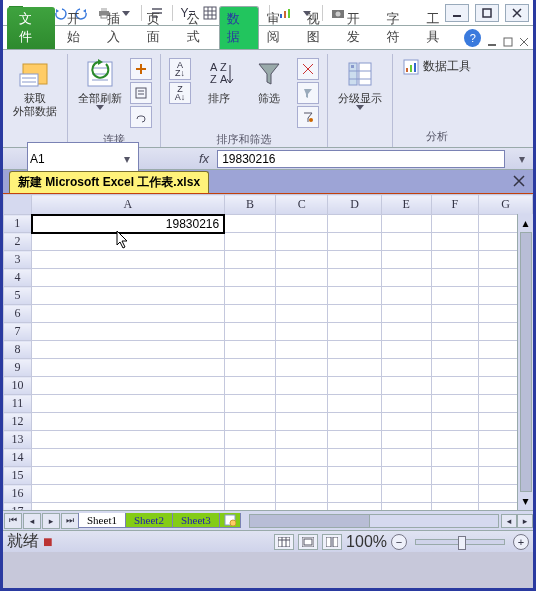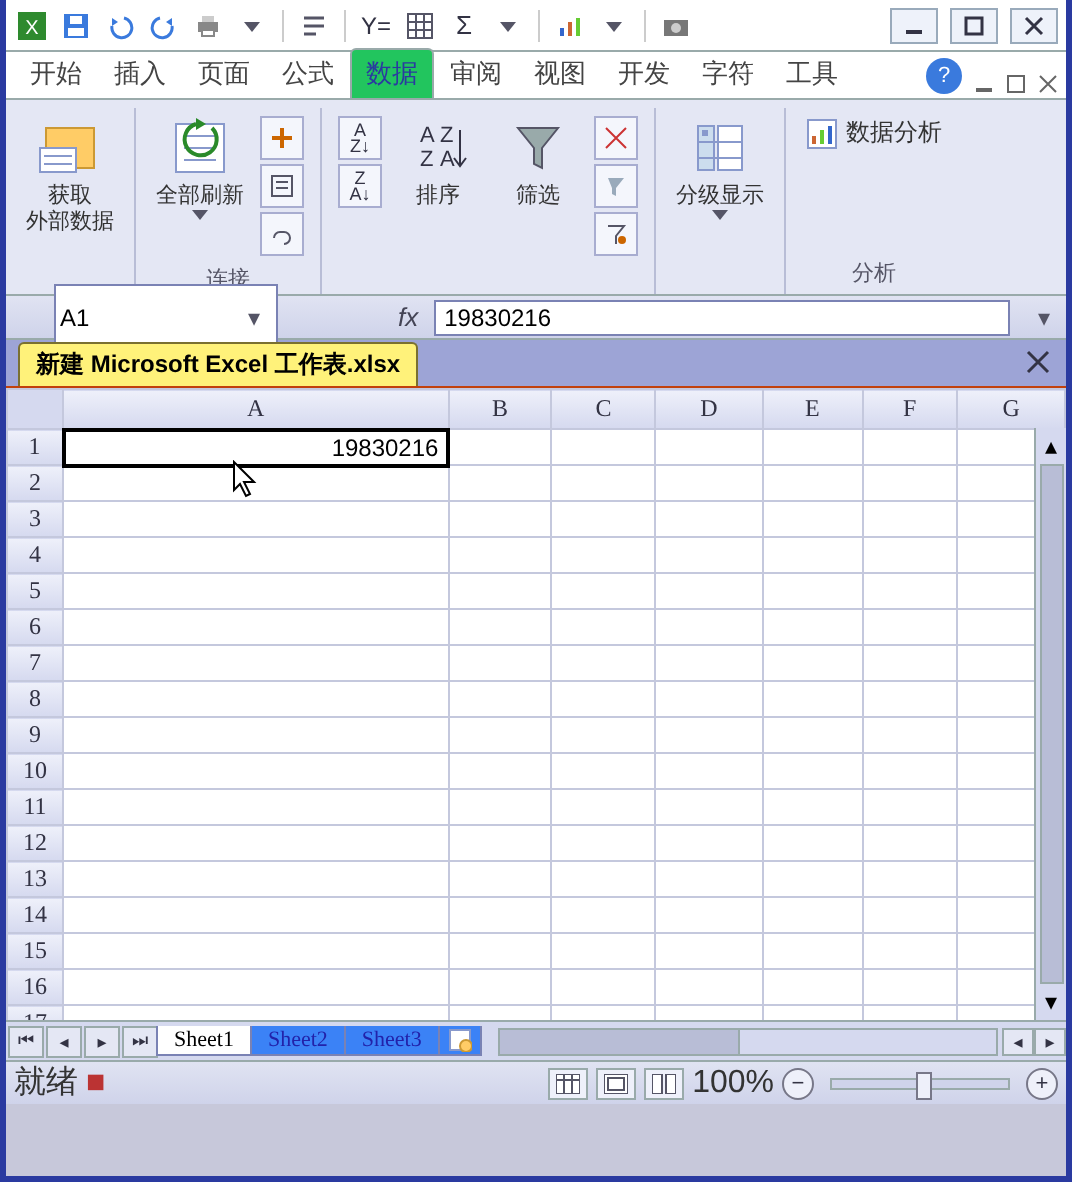--- a/index.html
+++ b/index.html
@@ -191,21 +191,21 @@
     align-items:center;
     position:relative;
   }
   .navbtn { width:18px; height:16px; border:1px solid #9aa; background:#e4e7f4; display:flex; align-items:center; justify-content:center; margin-left:1px; font-size:9px; color:#334;}
   .stab {
     padding:1px 8px;
     font-size:11px;
     font-family:Tahoma;
     border:1px solid #7a82b4;
     border-top:none;
-    background:#3b82f6;
+    background:#84cc16;
     margin-left:-1px;
     color:#22a;
   }
   .stab.active { background:#fff; color:#000;}
   .hscroll { flex:1; height:14px; margin:0 2px 0 8px; background:#d5d9ef; border:1px solid #9aa; position:relative;}
   .hscroll .thumb{ position:absolute; left:0; top:0; height:100%; width:120px; background:#b8bdd6; border-right:1px solid #9aa;}
   .sheet-tabs .sbtn { width:16px; height:14px; border:1px solid #9aa; background:#e4e7f4; display:flex; align-items:center; justify-content:center; font-size:9px; color:#334;}
 
   
   .status {
@@ -317,20 +317,21 @@
       </svg>
     </span>
   <span class="winbtn">
       <svg width="10" height="10">
         <path d="M1 1 L9 9 M9 1 L1 9" stroke="#334" stroke-width="1.5"></path>
       </svg>
     </span>
 </div>
 
 <div class="ribbon-tabs">
+  <div class="file-tab">文件</div>
   <div class="rtab">开始</div>
   <div class="rtab">插入</div>
   <div class="rtab">页面</div>
   <div class="rtab">公式</div>
   <div class="rtab active">数据</div>
   <div class="rtab">审阅</div>
   <div class="rtab">视图</div>
   <div class="rtab">开发</div>
   <div class="rtab">字符</div>
   <div class="rtab">工具</div>
@@ -448,20 +449,21 @@
             </svg>
           </span>
         <span class="smallbtn">
             <svg width="14" height="14">
               <path d="M3 3L11 3L7 8L7 12" stroke="#556" fill="none"></path>
               <circle cx="10" cy="10" r="2" fill="#c60"></circle>
             </svg>
           </span>
       </div>
     </div>
+    <div class="group-label">排序和筛选</div>
   </div>
 
 
   <div class="group">
     <div class="group-body">
       <div class="bigbtn">
         <div class="bigicon">
             <svg width="30" height="30">
               <rect x="4" y="4" width="8" height="22" fill="#cde" stroke="#89c"></rect>
               <rect x="14" y="4" width="12" height="22" fill="#fff" stroke="#89c"></rect>
@@ -482,21 +484,21 @@
     <div class="group-body" style="flex-direction:column; align-items:flex-start;">
       <div class="textbtn">
         <span class="ico">
             <svg width="16" height="16">
               <rect x="1" y="1" width="14" height="14" fill="#fff" stroke="#89c"></rect>
               <rect x="3" y="9" width="2" height="4" fill="#c63"></rect>
               <rect x="7" y="6" width="2" height="7" fill="#6c3"></rect>
               <rect x="11" y="4" width="2" height="9" fill="#36c"></rect>
             </svg>
           </span>
-        <span>数据分析</span>
+        <span>数据工具</span>
       </div>
     </div>
     <div class="group-label">分析</div>
   </div>
 </div>
 
 <div class="fbar">
   <div class="namebox">
     <span class="val">A1</span>
     <span class="dd">▾</span>

